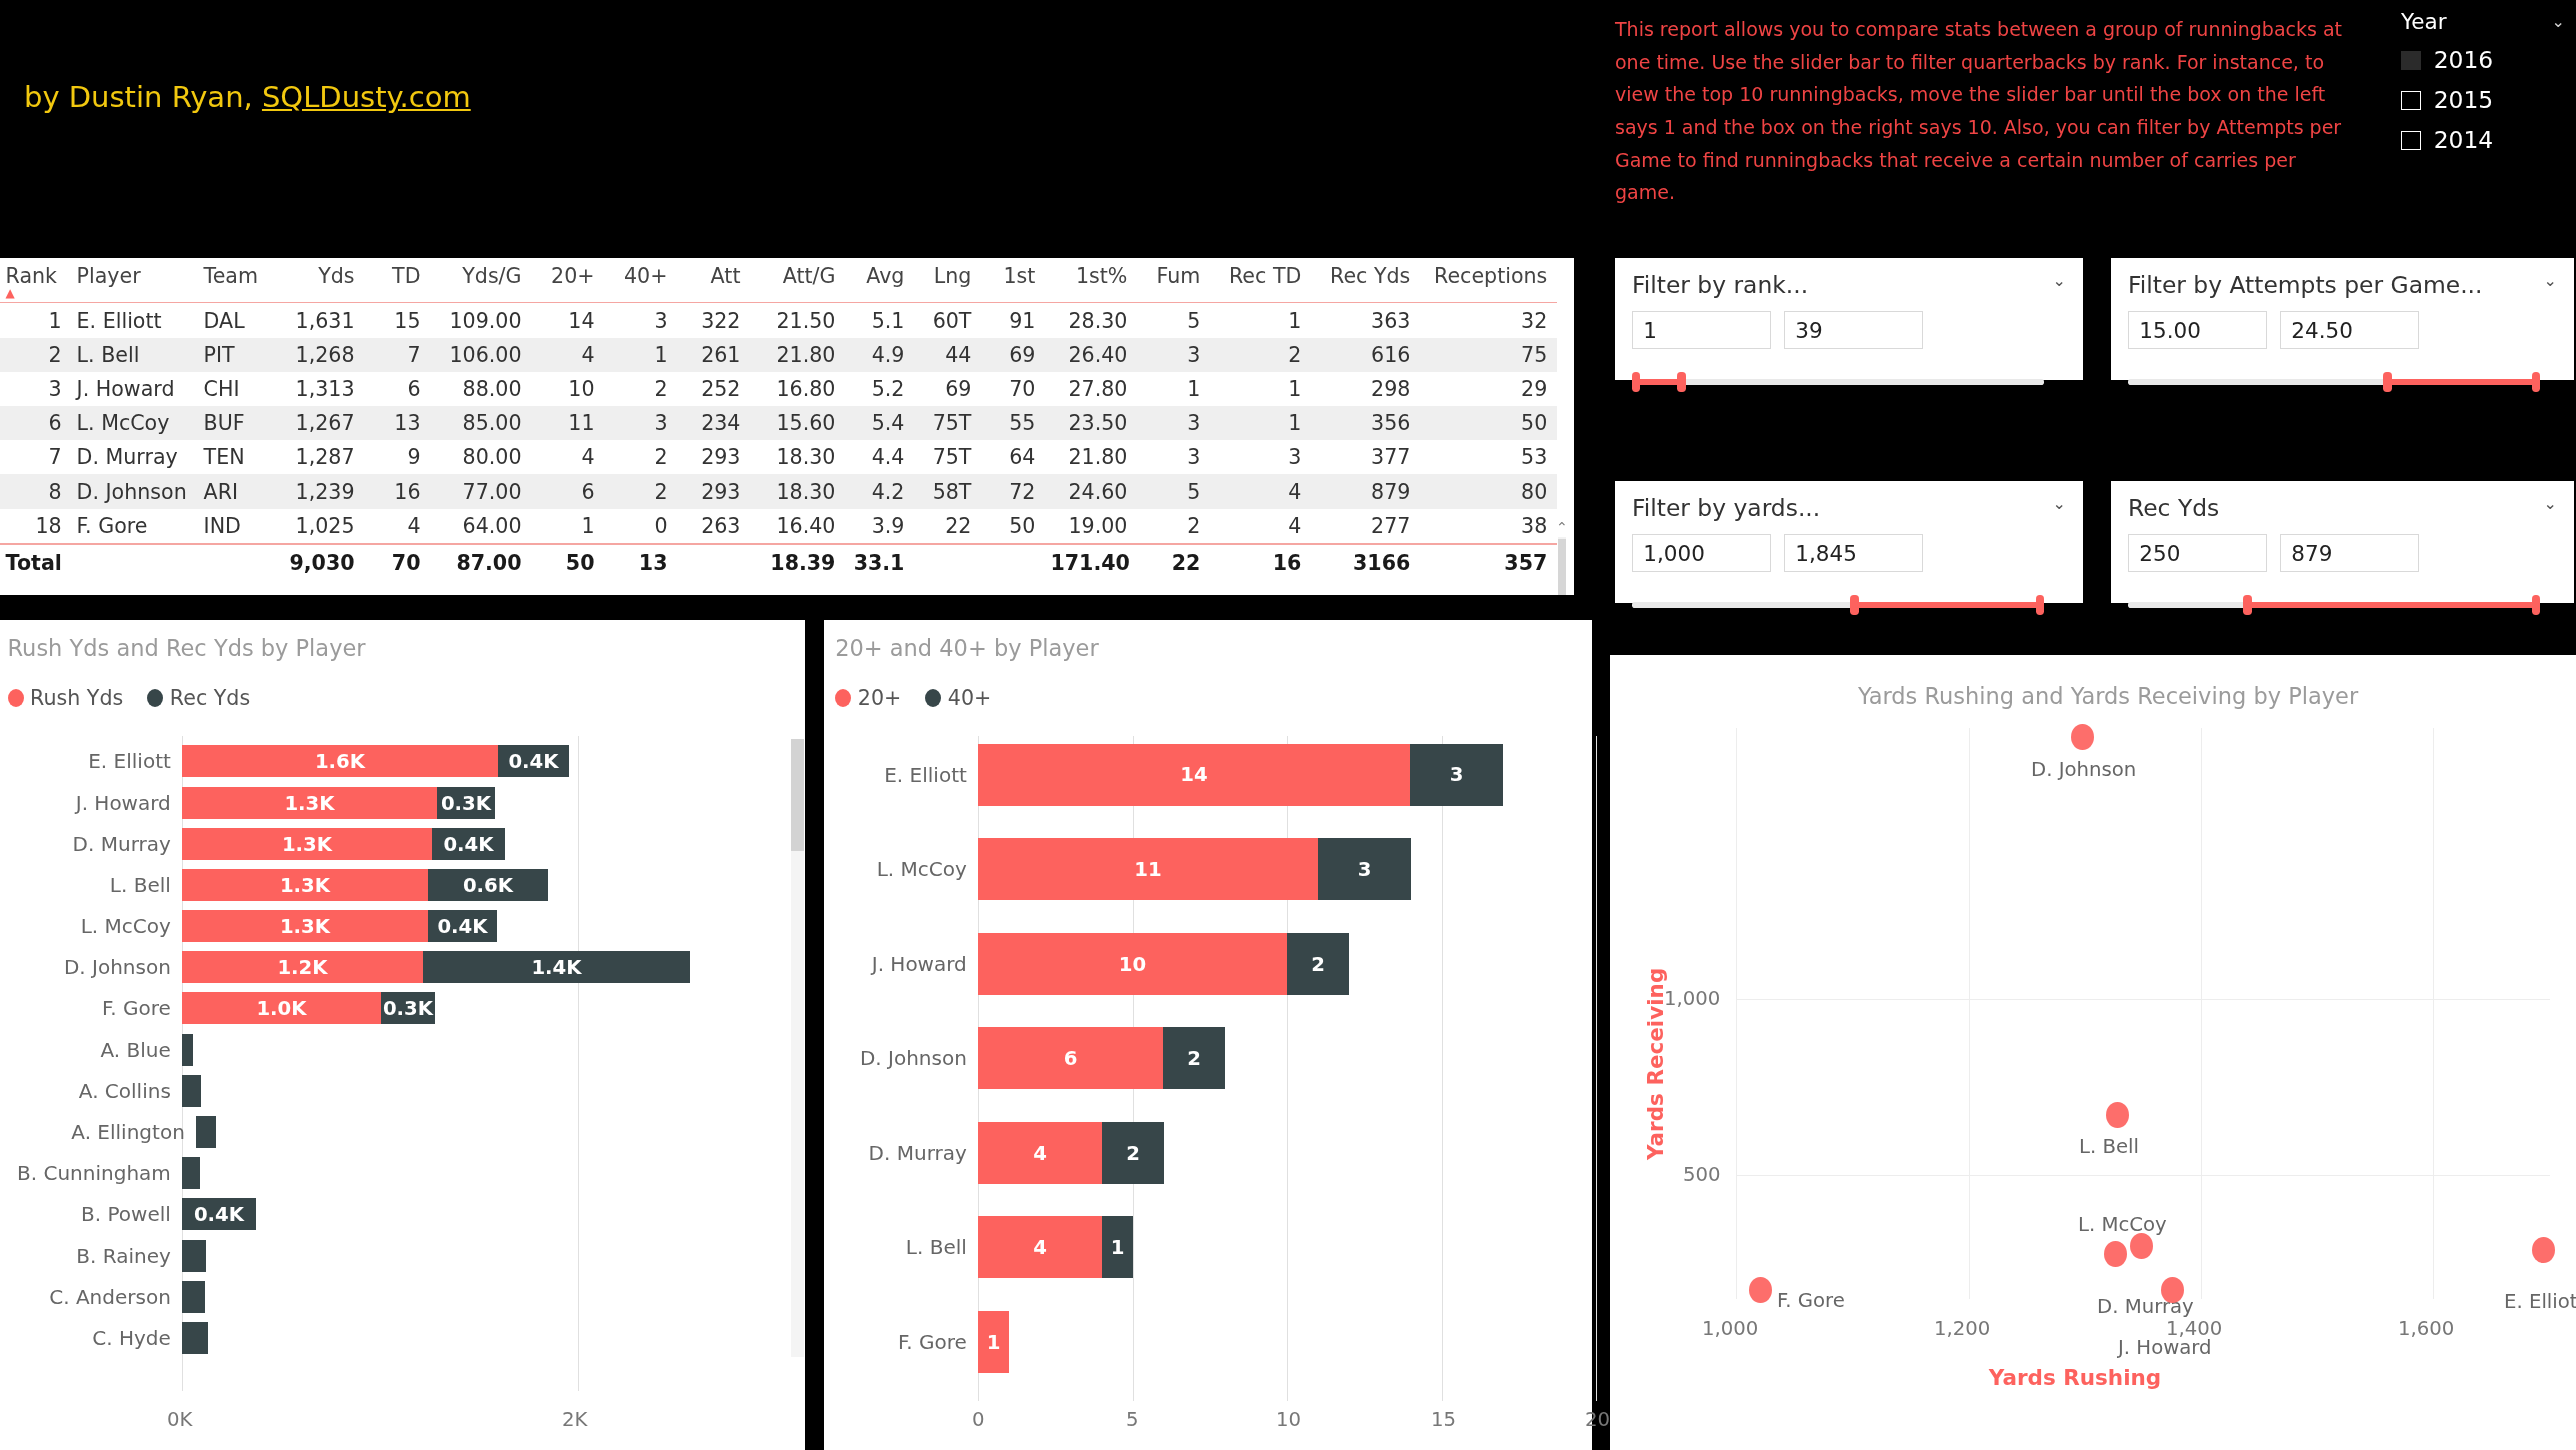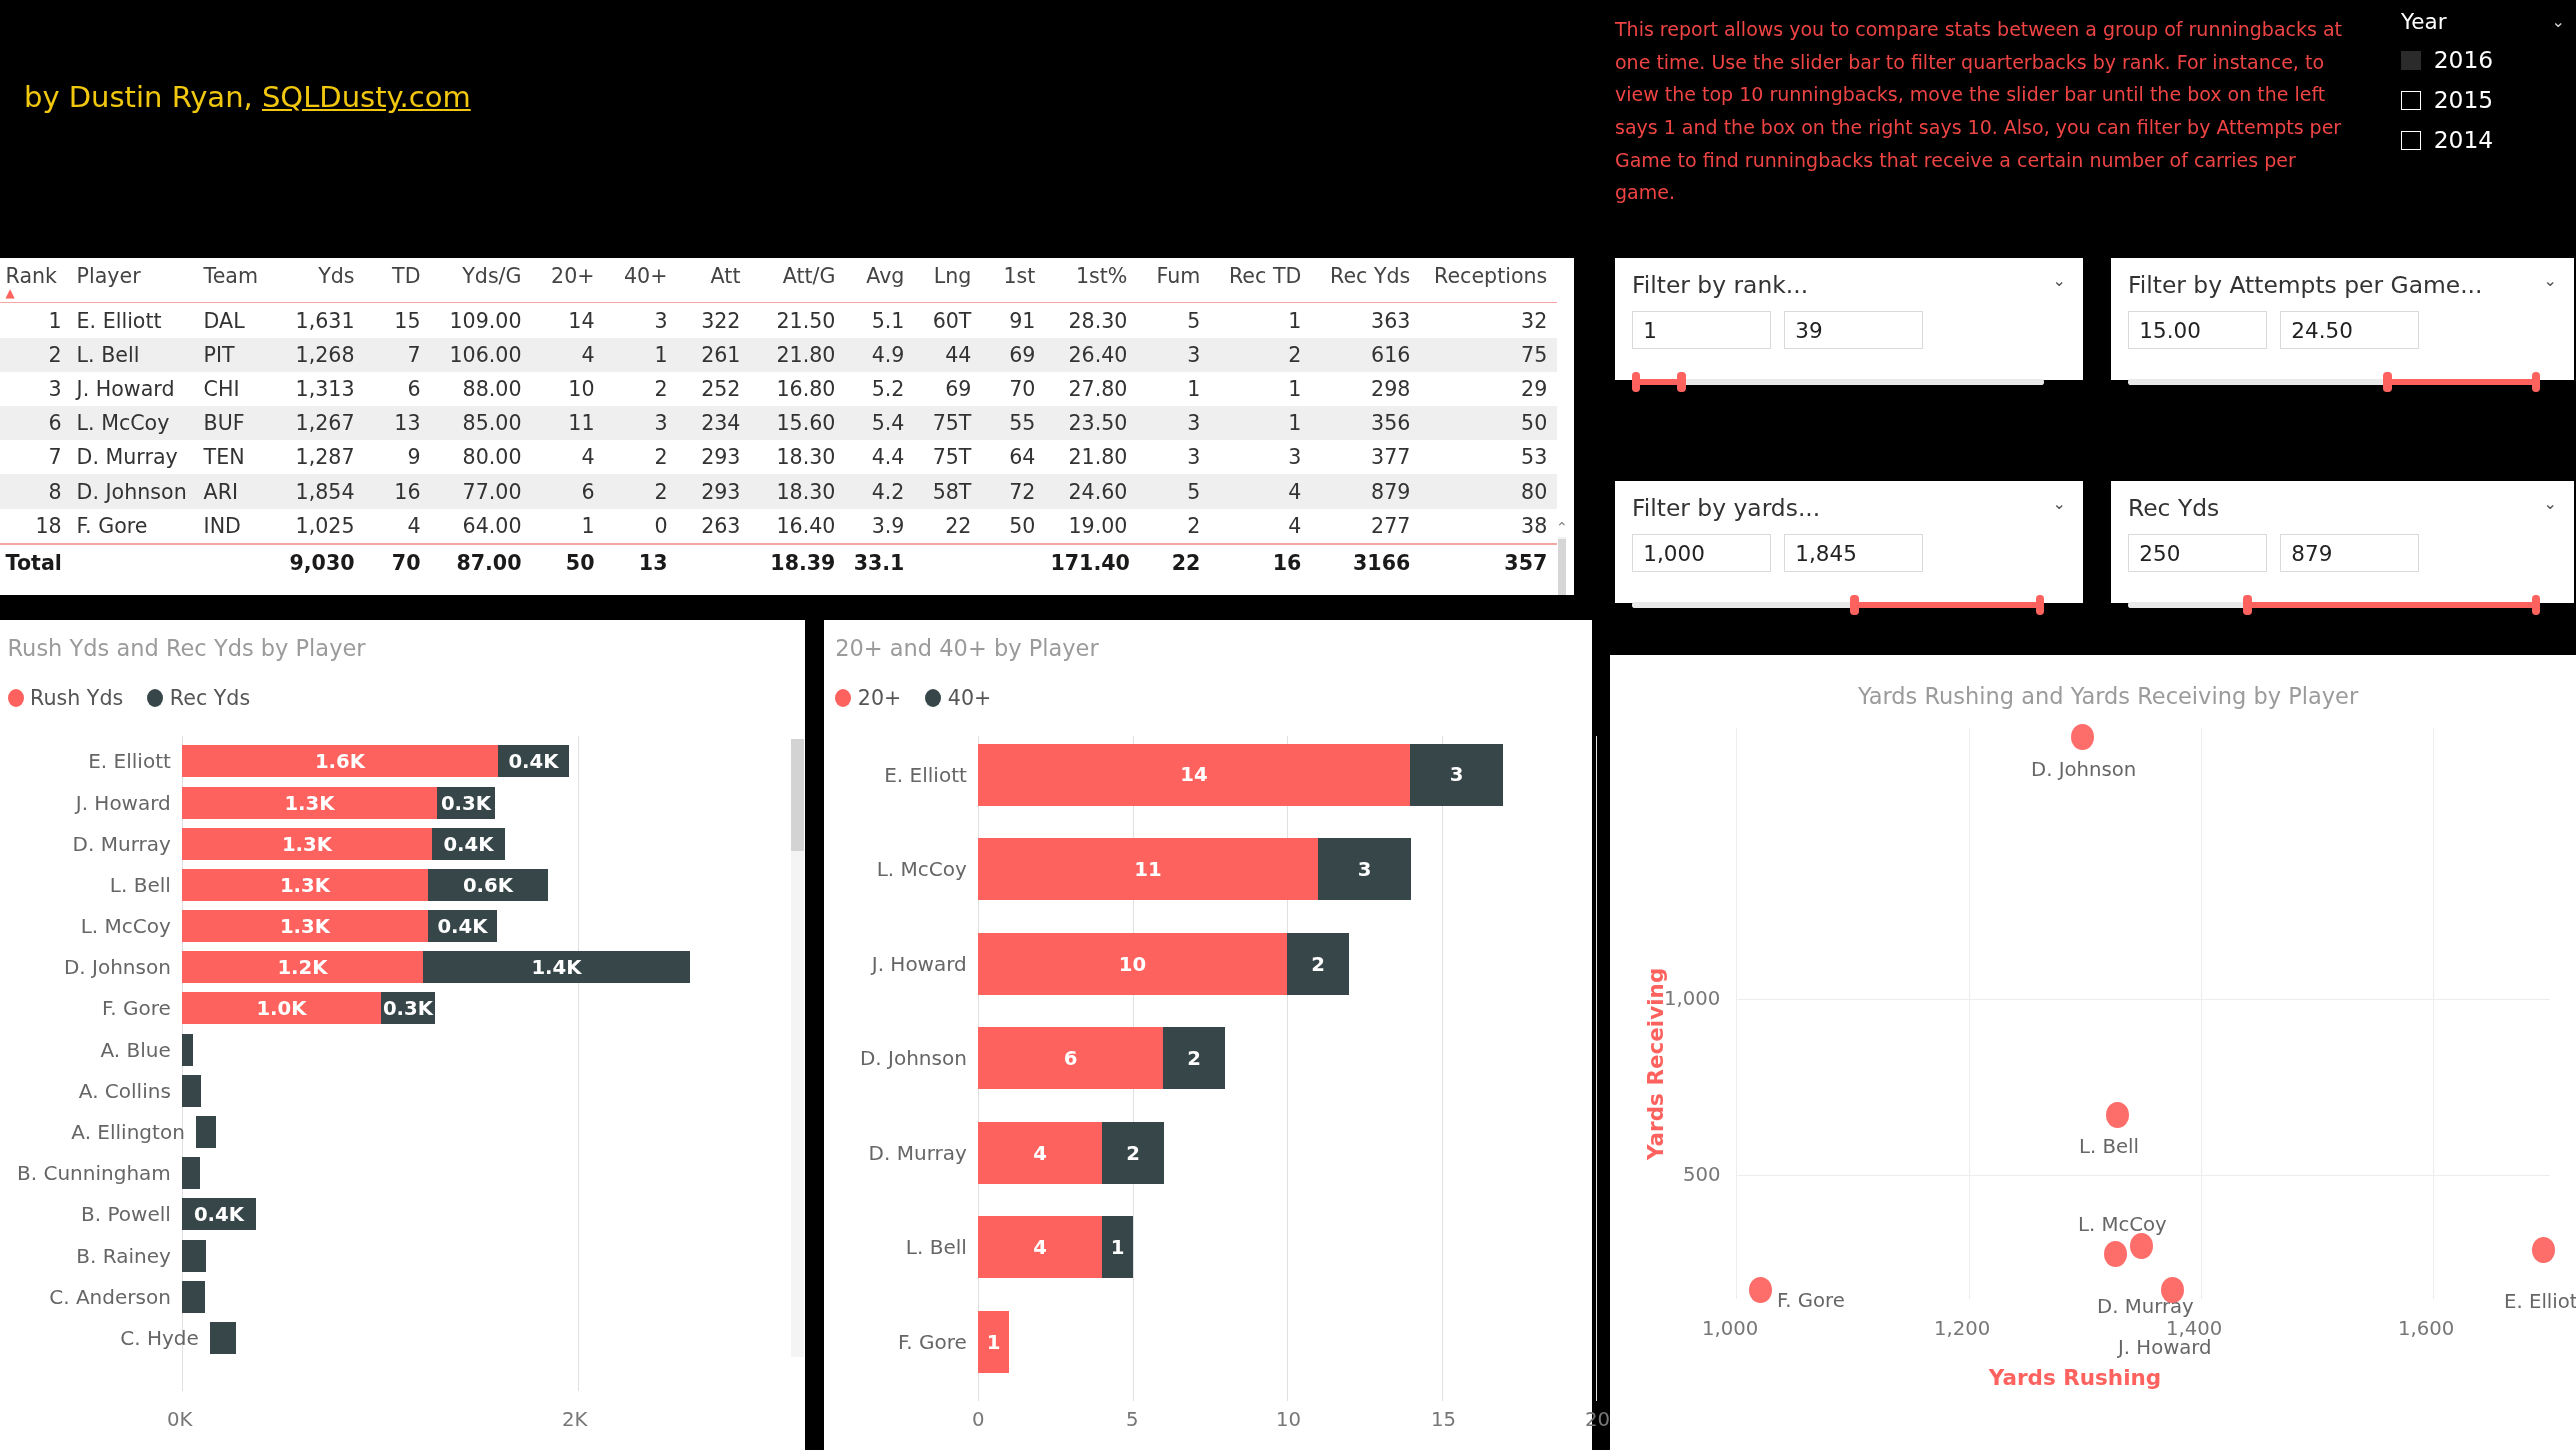--- a/index.html
+++ b/index.html
@@ -277,21 +277,21 @@
           <td>21.80</td>
           <td>3</td>
           <td>3</td>
           <td>377</td>
           <td>53</td>
         </tr>
         <tr class="alt">
           <td>8</td>
           <td class="left">D. Johnson</td>
           <td class="left">ARI</td>
-          <td>1,854</td>
+          <td>1,239</td>
           <td>16</td>
           <td>77.00</td>
           <td>6</td>
           <td>2</td>
           <td>293</td>
           <td>18.30</td>
           <td>4.2</td>
           <td>58T</td>
           <td>72</td>
           <td>24.60</td>
@@ -524,21 +524,21 @@
         <div class="bars" style="height:32px; width:599px;">
           <div class="seg b" style="width:24px"></div>
         </div>
       </div>
       <div class="brow" style="position:absolute; left:0; top:545px; width:786px; height:32px;">
         <div class="blabel" style="width:182px">C. Anderson</div>
         <div class="bars" style="height:32px; width:599px;">
           <div class="seg b" style="width:22.5px"></div>
         </div>
       </div>
-      <div class="brow" style="position:absolute; left:0; top:586px; width:786px; height:32px;padding-left:28px;">
+      <div class="brow" style="position:absolute; left:0; top:586px; width:786px; height:32px;">
         <div class="blabel" style="width:182px">C. Hyde</div>
         <div class="bars" style="height:32px; width:599px;">
           <div class="seg b" style="width:26px"></div>
         </div>
       </div>
     </div>
 
     <div class="tick-label" style="left:167px; top:788px;">0K</div>
     <div class="tick-label" style="left:562px; top:788px;">2K</div>
 

